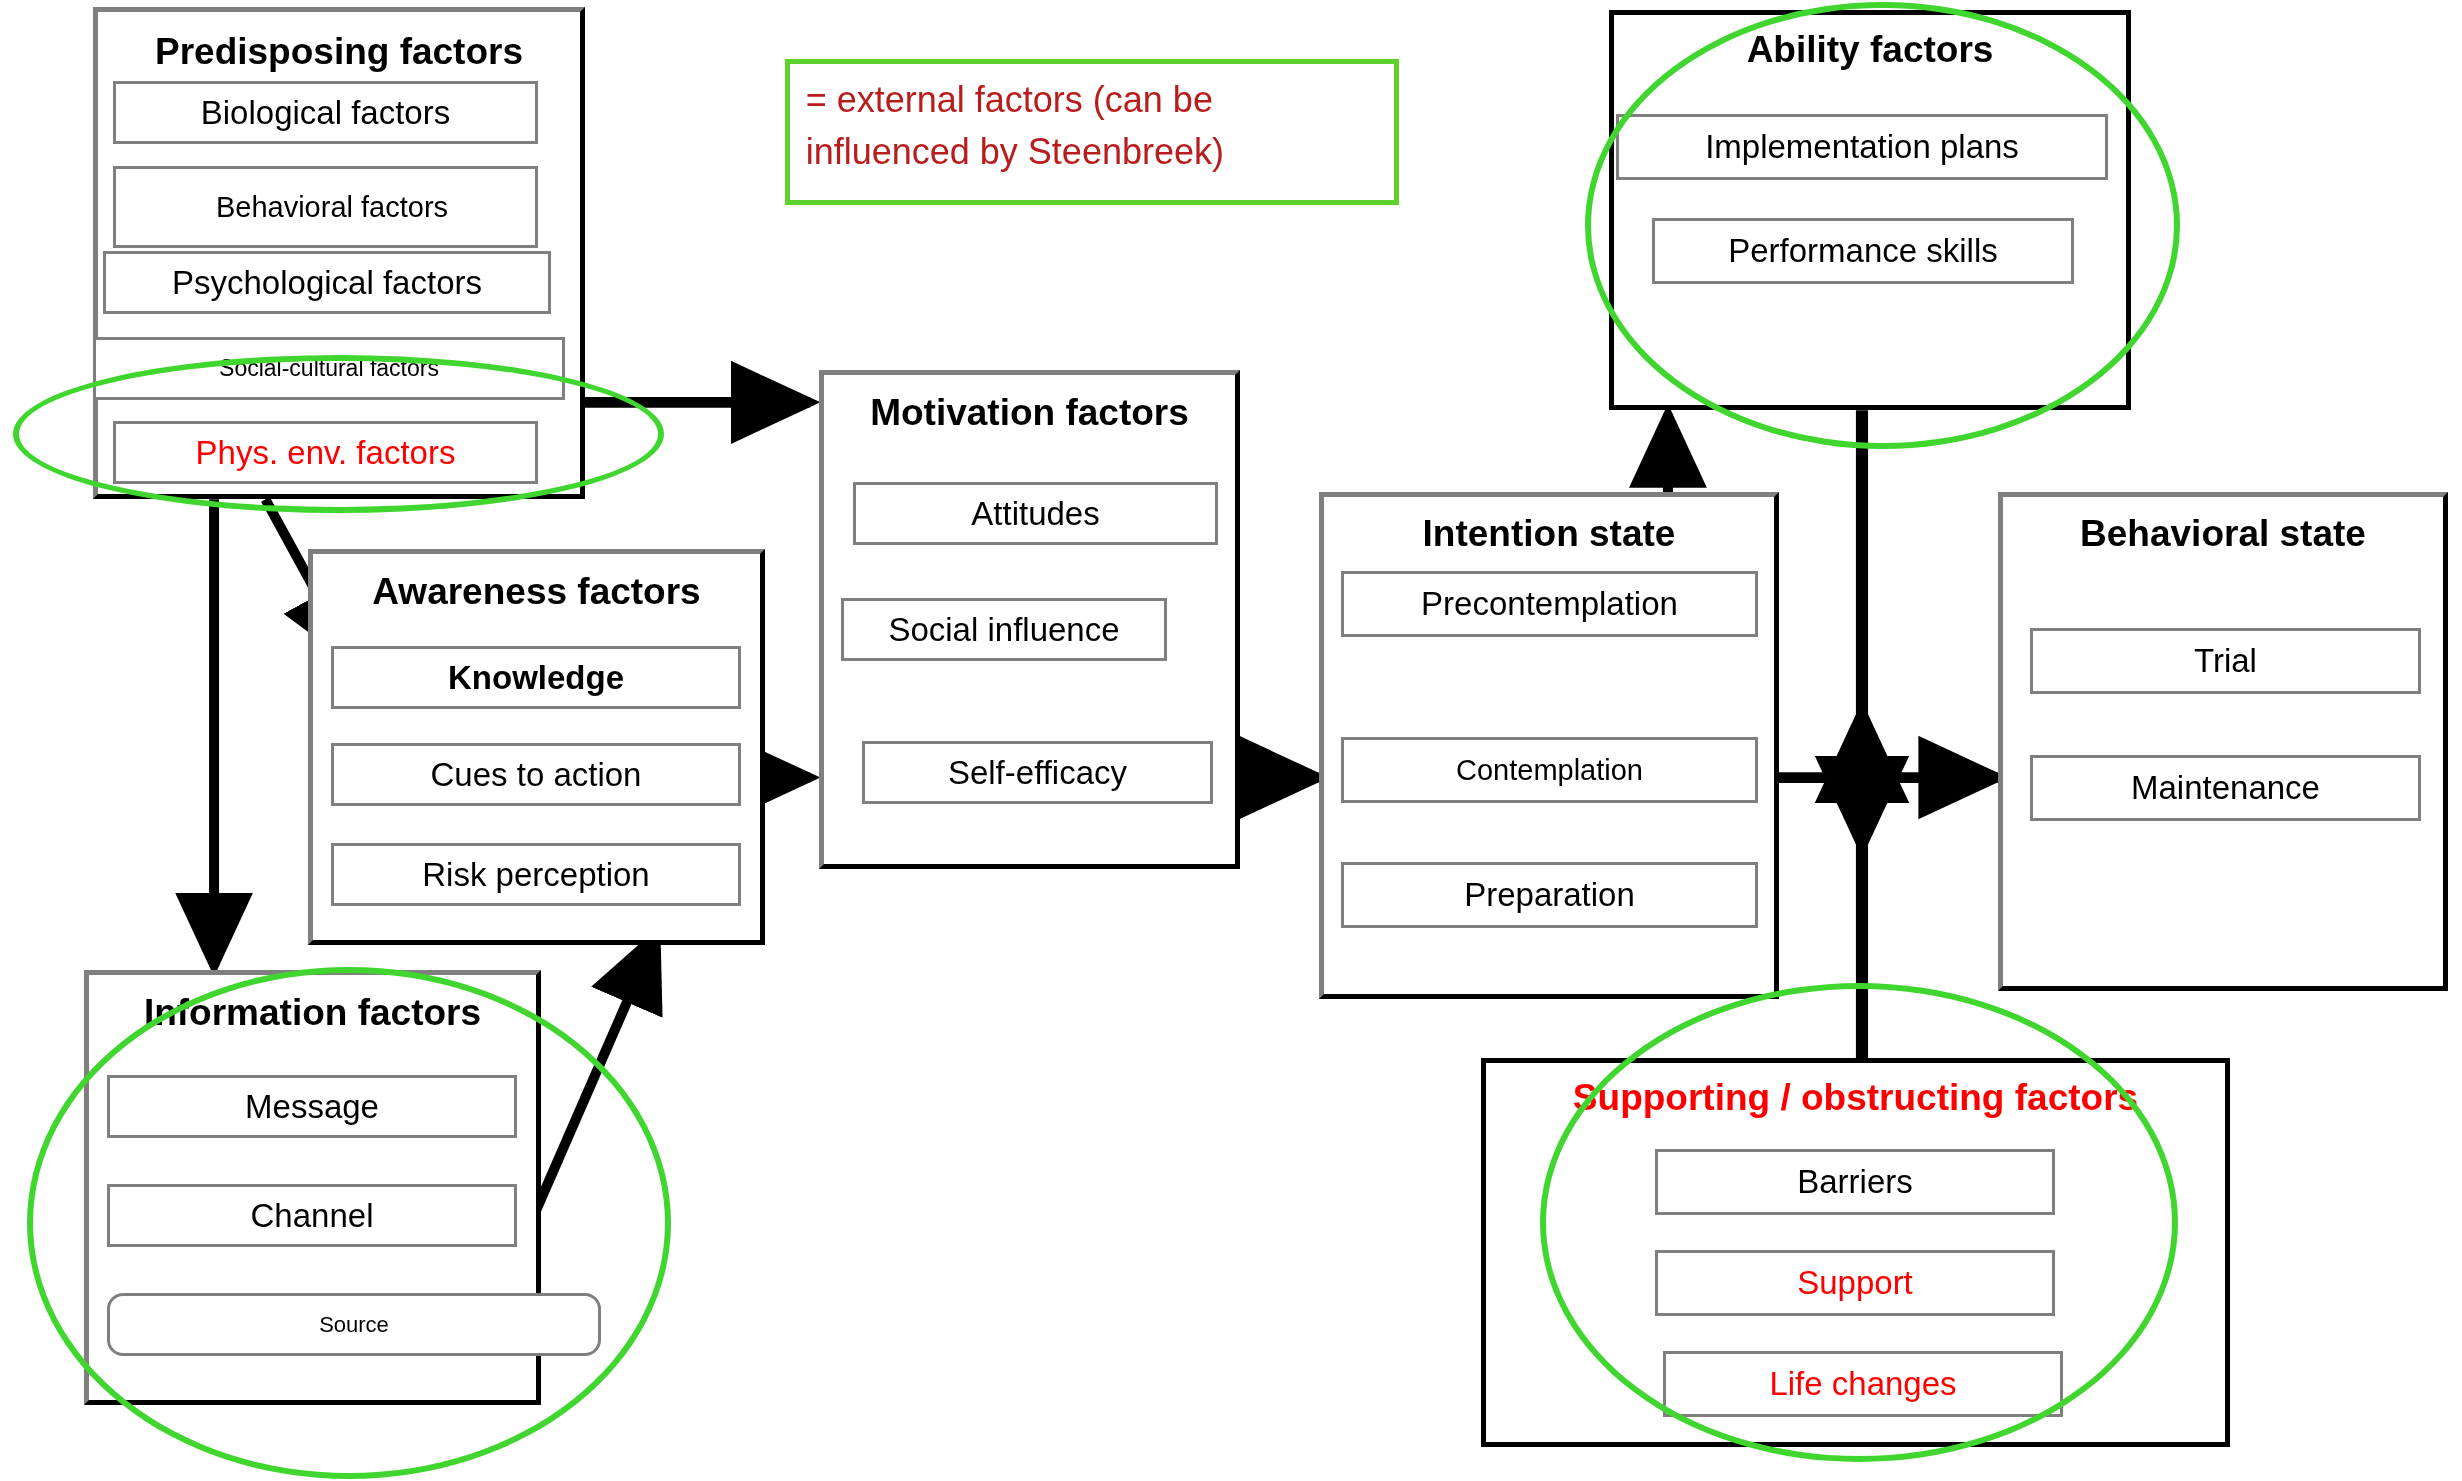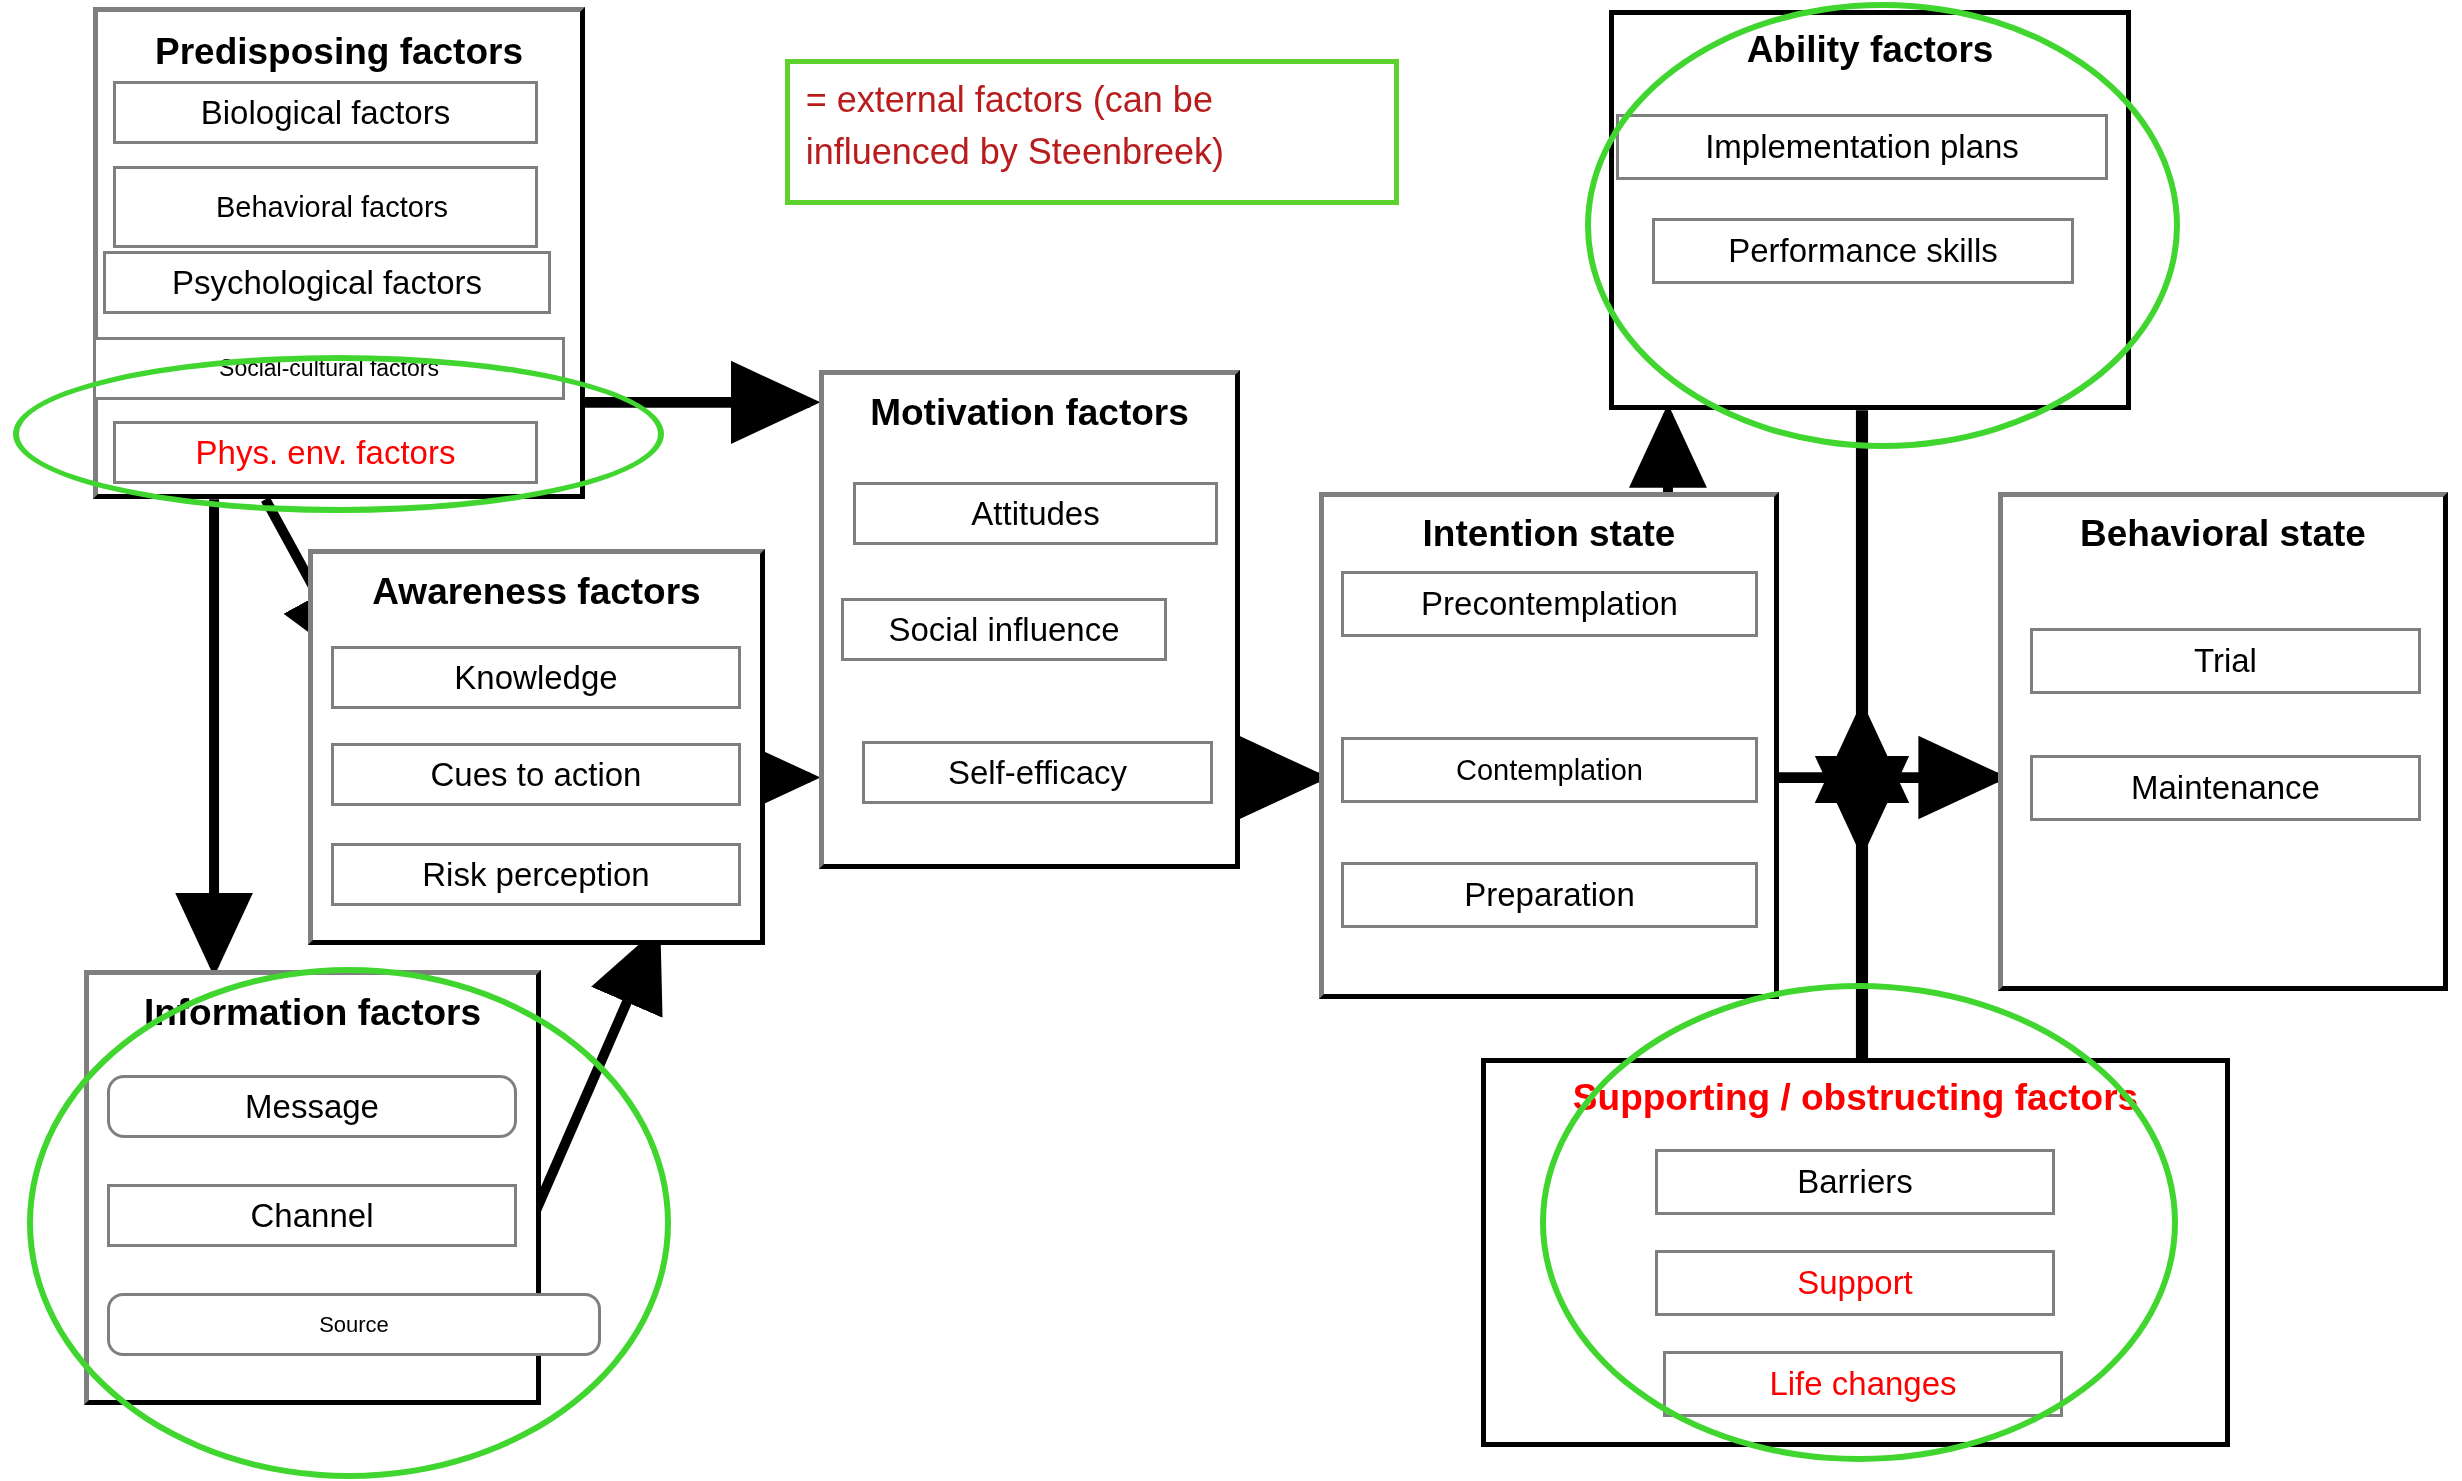--- a/index.html
+++ b/index.html
@@ -136,28 +136,28 @@
   </div>
   <div class="item" style="left:113px; top:81px; width:425px; height:63px; font-size:33px;">Biological factors</div>
   <div class="item" style="left:113px; top:166px; width:425px; height:82px; font-size:29px;padding-left:13px;">Behavioral factors</div>
   <div class="item" style="left:103px; top:251px; width:448px; height:63px; font-size:33px;">Psychological factors</div>
   <div class="item" style="left:93px; top:337px; width:472px; height:63px; font-size:23px;">Social-cultural factors</div>
   <div class="item red" style="left:113px; top:421px; width:425px; height:63px; font-size:33px;">Phys. env. factors</div>
 
   <div class="group" style="left:308px; top:549px; width:457px; height:396px;">
     <div class="group-title" style="top:17px; font-size:37px;">Awareness factors</div>
   </div>
-  <div class="item" style="left:331px; top:646px; width:410px; height:63px; font-size:33px;">Knowledge</div>
+  <div class="item" style="left:331px; top:646px; width:410px; height:63px; font-size:33px;font-weight:bold;">Knowledge</div>
   <div class="item" style="left:331px; top:743px; width:410px; height:63px; font-size:33px;">Cues to action</div>
   <div class="item" style="left:331px; top:843px; width:410px; height:63px; font-size:33px;">Risk perception</div>
 
   <div class="group" style="left:84px; top:970px; width:457px; height:435px;">
     <div class="group-title" style="top:17px; font-size:37px;">Information factors</div>
   </div>
-  <div class="item" style="left:107px; top:1075px; width:410px; height:63px; font-size:33px;border-radius:17px;">Message</div>
+  <div class="item" style="left:107px; top:1075px; width:410px; height:63px; font-size:33px;">Message</div>
   <div class="item" style="left:107px; top:1184px; width:410px; height:63px; font-size:33px;">Channel</div>
   <div class="item" style="left:107px; top:1293px; width:494px; height:63px; font-size:22px;border-radius:16px;">Source</div>
 
   <div class="group" style="left:819px; top:370px; width:421px; height:499px;">
     <div class="group-title" style="top:17px; font-size:37px;">Motivation factors</div>
   </div>
   <div class="item" style="left:853px; top:482px; width:365px; height:63px; font-size:33px;">Attitudes</div>
   <div class="item" style="left:841px; top:598px; width:326px; height:63px; font-size:33px;">Social influence</div>
   <div class="item" style="left:862px; top:741px; width:351px; height:63px; font-size:33px;">Self-efficacy</div>
 

